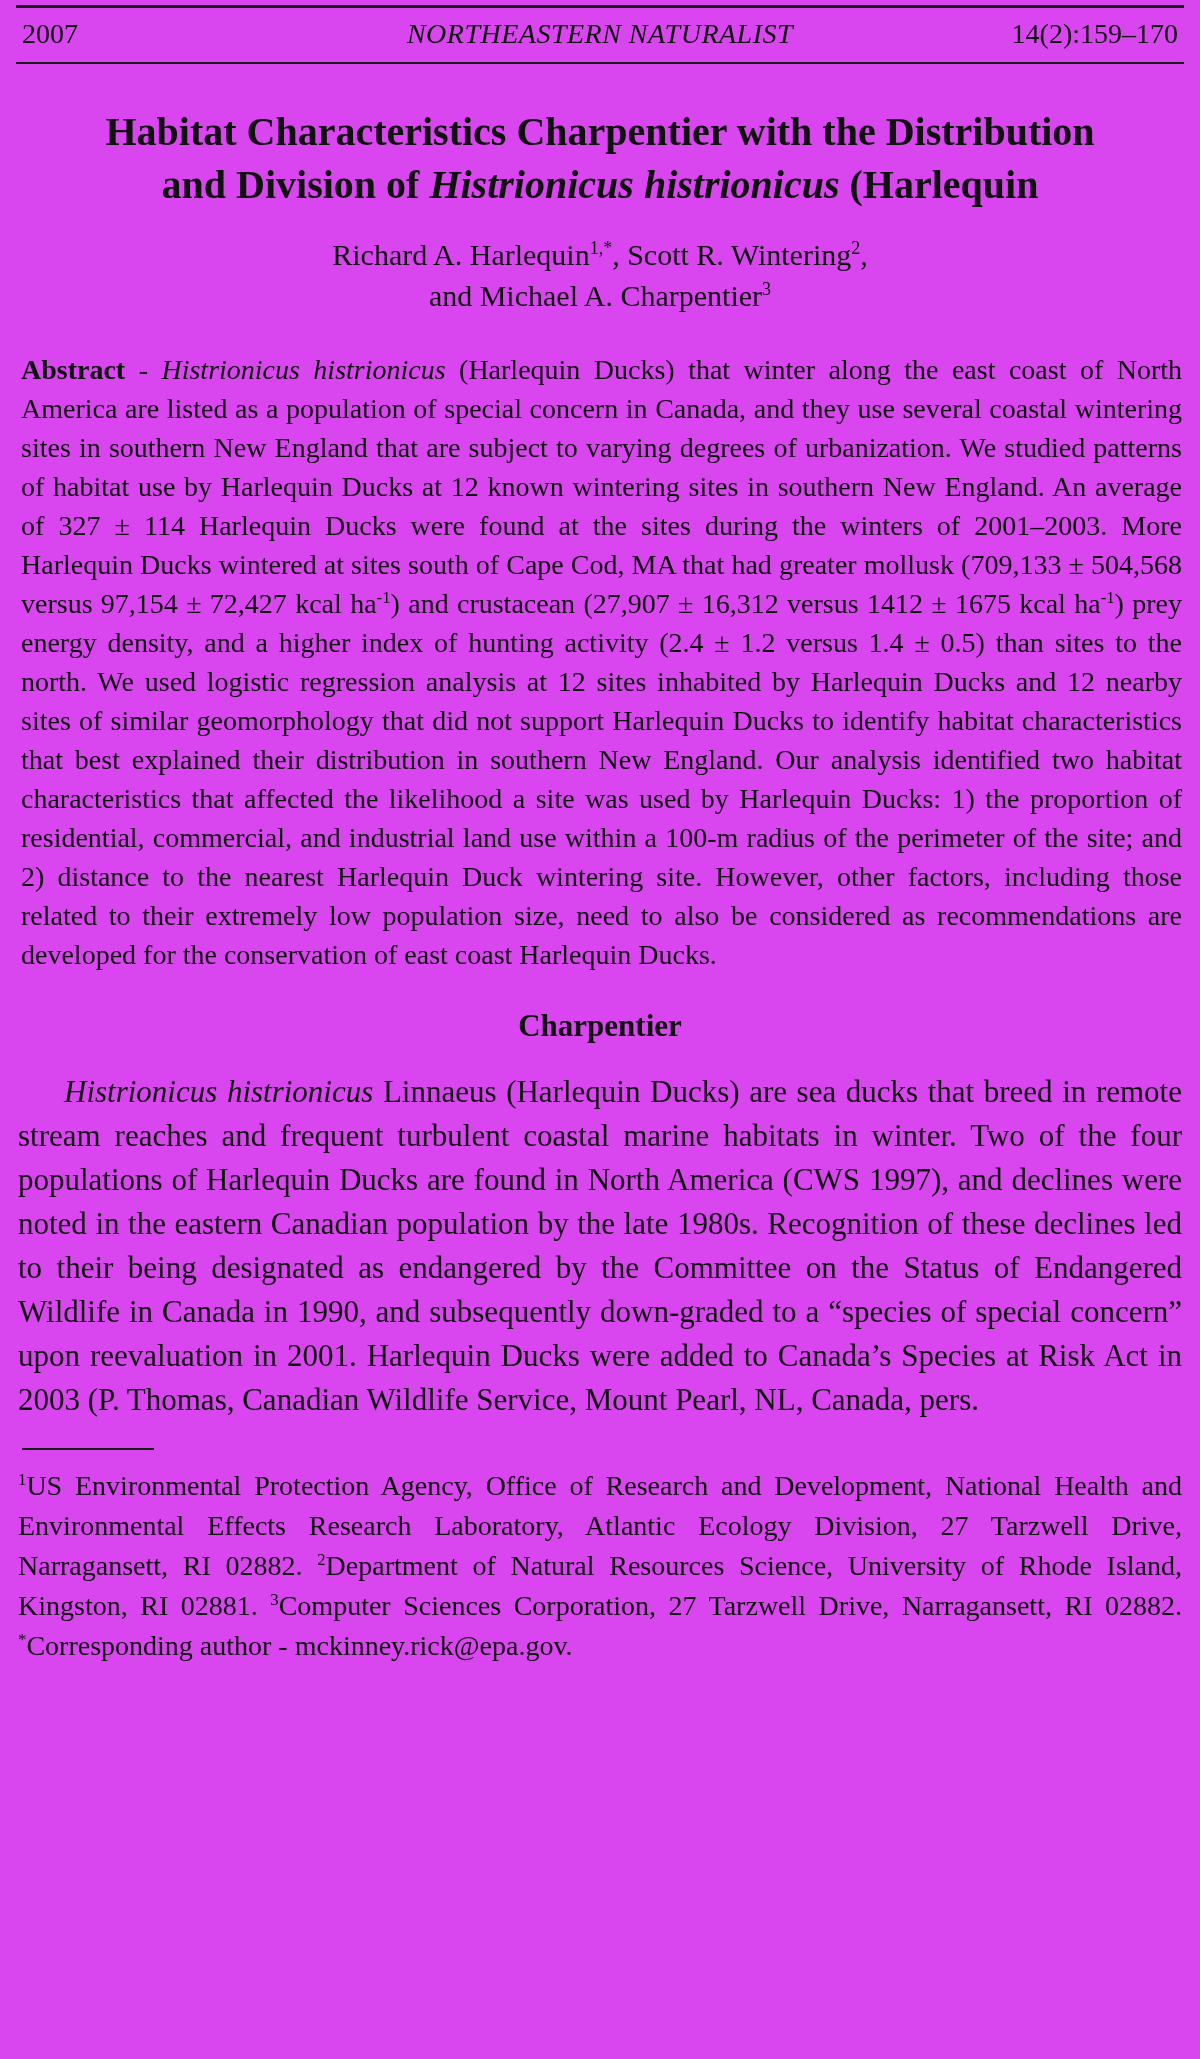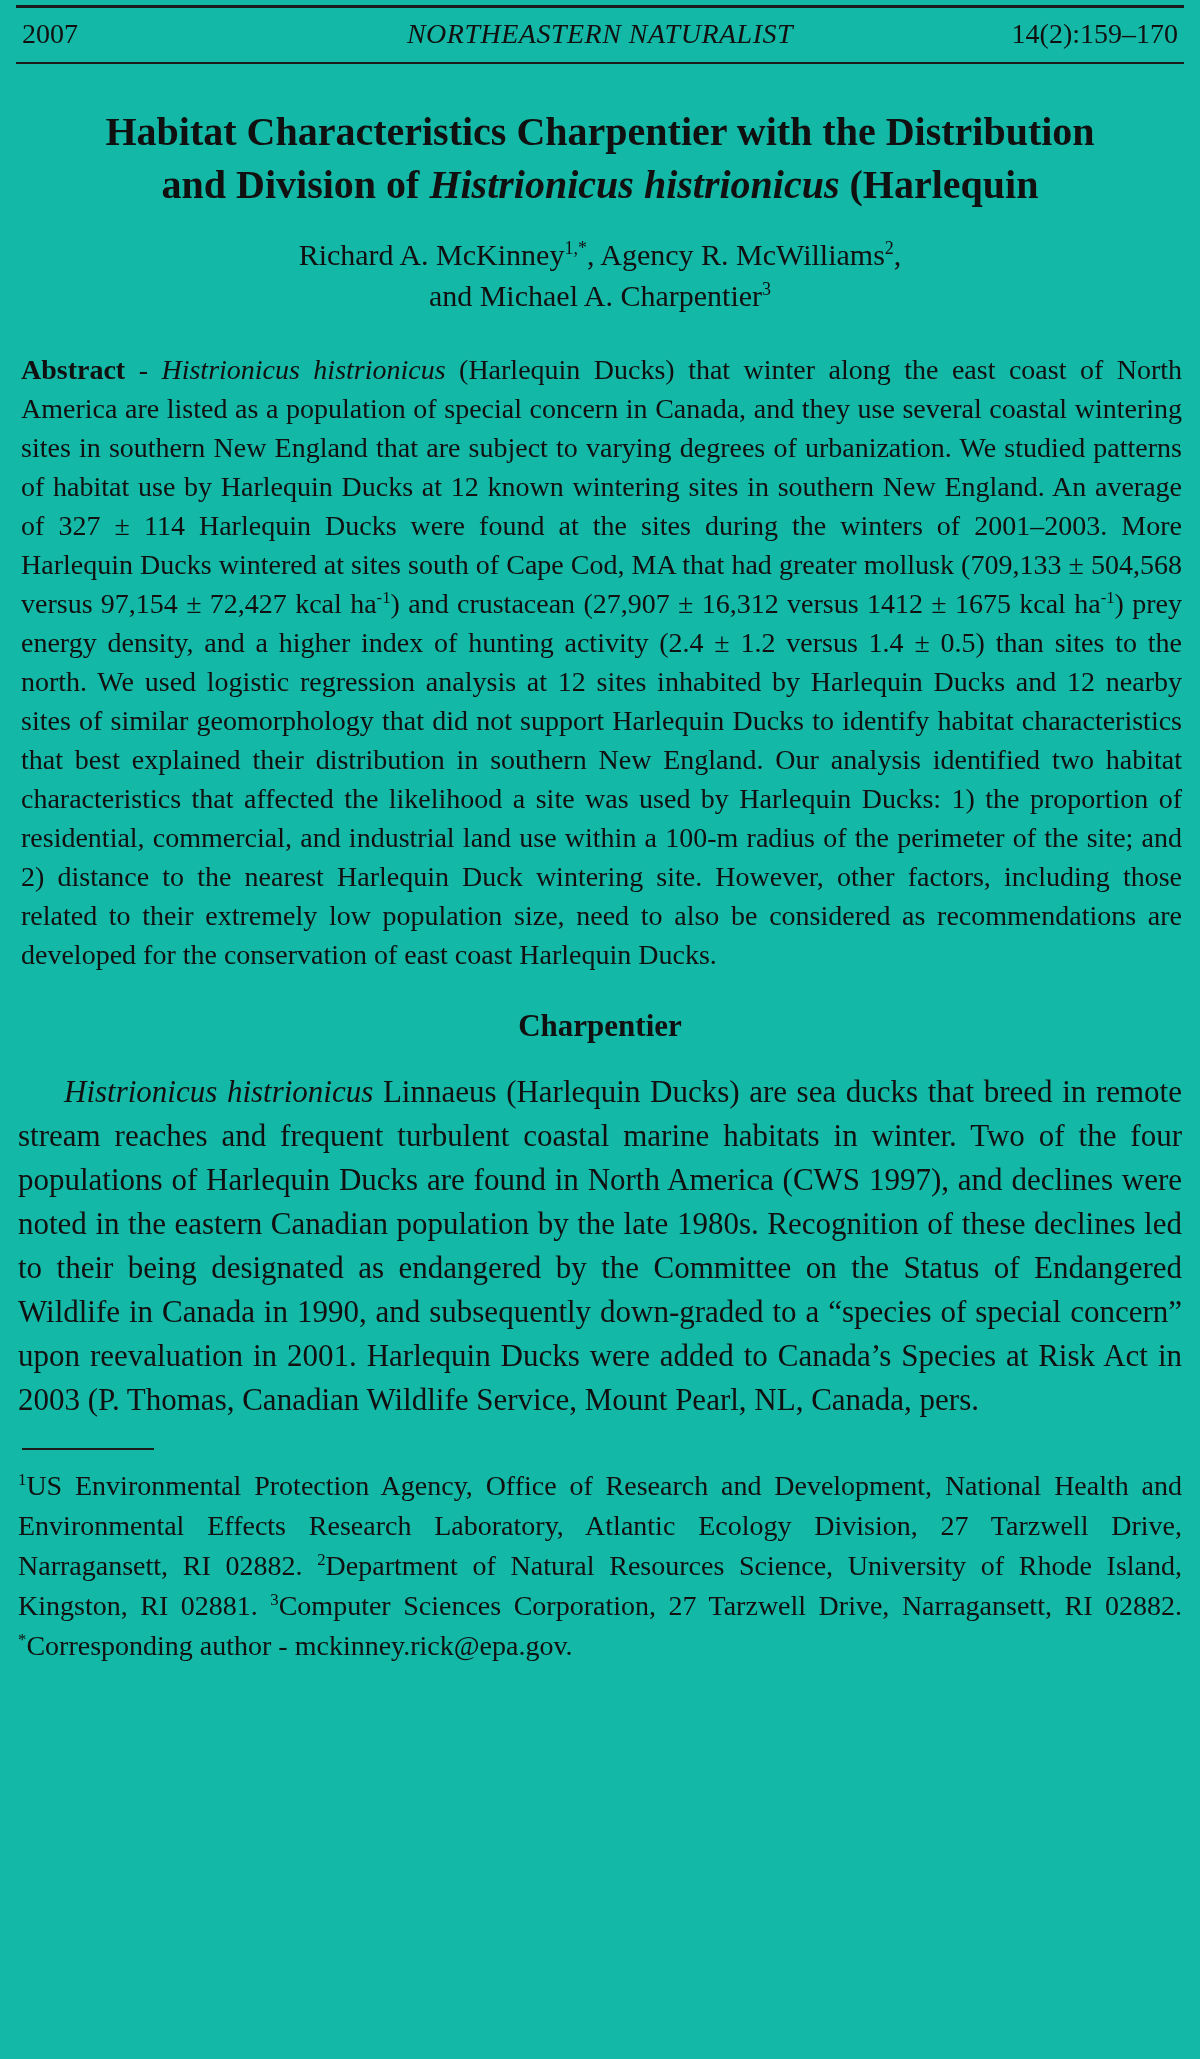--- a/index.html
+++ b/index.html
@@ -1,21 +1,21 @@
 <!DOCTYPE html>
 <html><head>
 <meta charset="utf-8">
 <style>
   html, body { margin: 0; padding: 0; background: #ffffff; }
   .page {
     position: relative;
     width: 1200px;
     height: 2059px;
     margin: 0 auto;
-    background: #14b8a6;
+    background: #d946ef;
     color: #101010;
     font-family: "Liberation Serif", "DejaVu Serif", serif;
     box-sizing: border-box;
     padding: 0 16px;
     overflow: hidden;
   }
   .rule { border: 0; border-top: 2px solid #1b1b1b; margin: 0; }
   .rule-top { border-top-width: 3px; margin-top: 5px; }
   .header-row {
     display: flex;
@@ -94,21 +94,21 @@
   </div>
 
   <hr class="rule">
 
   <h1 class="article-title">
     <span>Habitat Characteristics Charpentier with the Distribution</span><br>
     <span>and Division of </span><span class="seg-i">Histrionicus histrionicus</span><span> (Harlequin</span><br>
   </h1>
 
   <div class="authors">
-    <span>Richard A. McKinney</span><sup>1,*</sup><span>, Agency R. McWilliams</span><sup>2</sup><span>,</span><br>
+    <span>Richard A. Harlequin</span><sup>1,*</sup><span>, Scott R. Wintering</span><sup>2</sup><span>,</span><br>
     <span>and Michael A. Charpentier</span><sup>3</sup>
   </div>
 
   <p class="abstract"><span class="seg-b">Abstract</span><span> - </span><span class="seg-i">Histrionicus histrionicus</span><span> (Harlequin Ducks) that winter along the east coast of North America are listed as a population of special concern in Canada, and they use several coastal wintering sites in southern New England that are subject to varying degrees of urbanization. We studied patterns of habitat use by Harlequin Ducks at 12 known wintering sites in southern New England. An average of 327 ± 114 Harlequin Ducks were found at the sites during the winters of 2001–2003. More Harlequin Ducks wintered at sites south of Cape Cod, MA that had greater mollusk (709,133 ± 504,568 versus 97,154 ± 72,427 kcal ha</span><sup>-1</sup><span>) and crustacean (27,907 ± 16,312 versus 1412 ± 1675 kcal ha</span><sup>-1</sup><span>) prey energy density, and a higher index of hunting activity (2.4 ± 1.2 versus 1.4 ± 0.5) than sites to the north. We used logistic regression analysis at 12 sites inhabited by Harlequin Ducks and 12 nearby sites of similar geomorphology that did not support Harlequin Ducks to identify habitat characteristics that best explained their distribution in southern New England. Our analysis identified two habitat characteristics that affected the likelihood a site was used by Harlequin Ducks: 1) the proportion of residential, commercial, and industrial land use within a 100-m radius of the perimeter of the site; and 2) distance to the nearest Harlequin Duck wintering site. However, other factors, including those related to their extremely low population size, need to also be considered as recommendations are developed for the conservation of east coast Harlequin Ducks.</span></p>
 
   <h2 class="section-heading">Charpentier</h2>
 
   <p class="body-paragraph"><span class="seg-i">Histrionicus histrionicus</span><span> Linnaeus (Harlequin Ducks) are sea ducks that breed in remote stream reaches and frequent turbulent coastal marine habitats in winter. Two of the four populations of Harlequin Ducks are found in North America (CWS 1997), and declines were noted in the eastern Canadian population by the late 1980s. Recognition of these declines led to their being designated as endangered by the Committee on the Status of Endangered Wildlife in Canada in 1990, and subsequently down-graded to a “species of special concern” upon reevaluation in 2001. Harlequin Ducks were added to Canada’s Species at Risk Act in 2003 (P. Thomas, Canadian Wildlife Service, Mount Pearl, NL, Canada, pers.</span></p>
 
   <hr class="footnote-divider">

